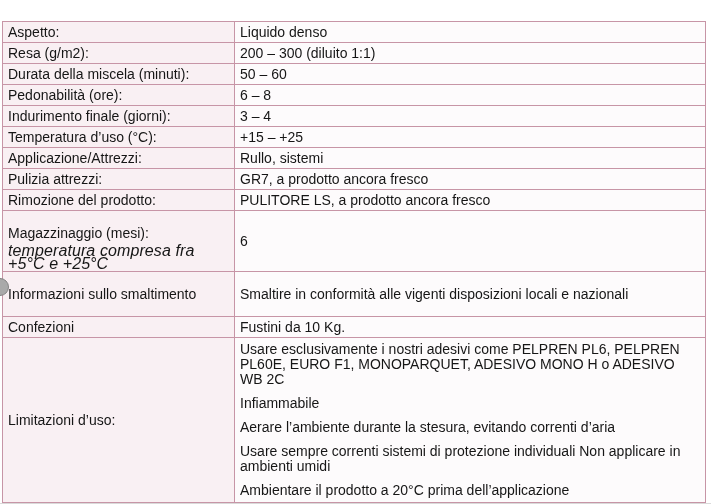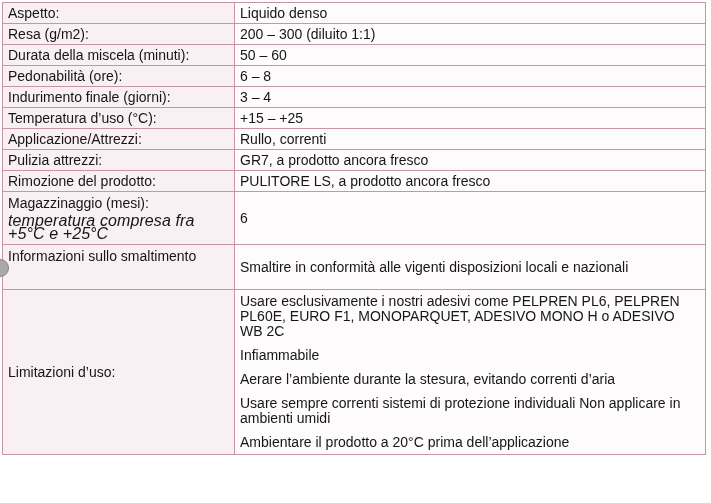--- a/index.html
+++ b/index.html
@@ -4,21 +4,21 @@
 <style>
   html, body { margin: 0; padding: 0; }
   body {
     width: 711px; height: 504px;
     background: #ffffff;
     font-family: "Liberation Sans", sans-serif;
     color: #161616;
     position: relative;
     overflow: hidden;
   }
-  .sheet { position: absolute; inset: 0; }
+  .sheet { position: absolute; inset: 0; margin-top: 19px; }
 
   table.spec {
     position: absolute;
     left: 2px; top: 2px;
     width: 704px;
     border-collapse: collapse;
     table-layout: fixed;
   }
   table.spec { border: 1px solid #ad7388; }
   td {
@@ -31,21 +31,21 @@
   }
   td.lbl { background: #f9f0f3; width: 222px; }
   td.val { background: #fdfbfc; }
 
   tr.r-std   { height: 21px; }
   tr.r-store { height: 53px; }
   tr.r-disp  { height: 45px; }
   tr.r-conf  { height: 21px; }
   tr.r-lim   { height: 165px; }
 
-  td.va-top { vertical-align: top; padding-top: 3px; }
+  td.va-top { vertical-align: top; padding-top: 14px; }
 
   .store-note {
     display: block;
     font-size: 16px;
     font-style: italic;
     line-height: 13px;
     margin-top: 3px;
     letter-spacing: 0.1px;
   }
 
@@ -98,41 +98,45 @@
       <tr class="r-std">
         <td class="lbl">Indurimento finale (giorni):</td>
         <td class="val">3 – 4</td>
       </tr>
       <tr class="r-std">
         <td class="lbl">Temperatura d’uso (°C):</td>
         <td class="val">+15 – +25</td>
       </tr>
       <tr class="r-std">
         <td class="lbl">Applicazione/Attrezzi:</td>
-        <td class="val">Rullo, correnti</td>
+        <td class="val">Rullo, sistemi</td>
       </tr>
       <tr class="r-std">
         <td class="lbl">Pulizia attrezzi:</td>
         <td class="val">GR7, a prodotto ancora fresco</td>
       </tr>
       <tr class="r-std">
         <td class="lbl">Rimozione del prodotto:</td>
         <td class="val">PULITORE LS, a prodotto ancora fresco</td>
       </tr>
       <tr class="r-store">
         <td class="lbl va-top">
           <span>Magazzinaggio (mesi):</span>
           <span class="store-note">temperatura compresa fra +5°C e +25°C</span>
         </td>
         <td class="val">6</td>
       </tr>
       <tr class="r-disp">
         <td class="lbl va-top">Informazioni sullo smaltimento</td>
         <td class="val">Smaltire in conformità alle vigenti disposizioni locali e nazionali</td>
       </tr>
+      <tr class="r-conf">
+        <td class="lbl">Confezioni</td>
+        <td class="val">Fustini da 10 Kg.</td>
+      </tr>
       <tr class="r-lim">
         <td class="lbl">Limitazioni d’uso:</td>
         <td class="val lim-val">
           <p>Usare esclusivamente i nostri adesivi come PELPREN PL6, PELPREN PL60E, EURO F1, MONOPARQUET, ADESIVO MONO H o ADESIVO WB 2C</p>
           <p>Infiammabile</p>
           <p>Aerare l’ambiente durante la stesura, evitando correnti d’aria</p>
           <p>Usare sempre correnti sistemi di protezione individuali Non applicare in ambienti umidi</p>
           <p>Ambientare il prodotto a 20°C prima dell’applicazione</p>
         </td>
       </tr>

